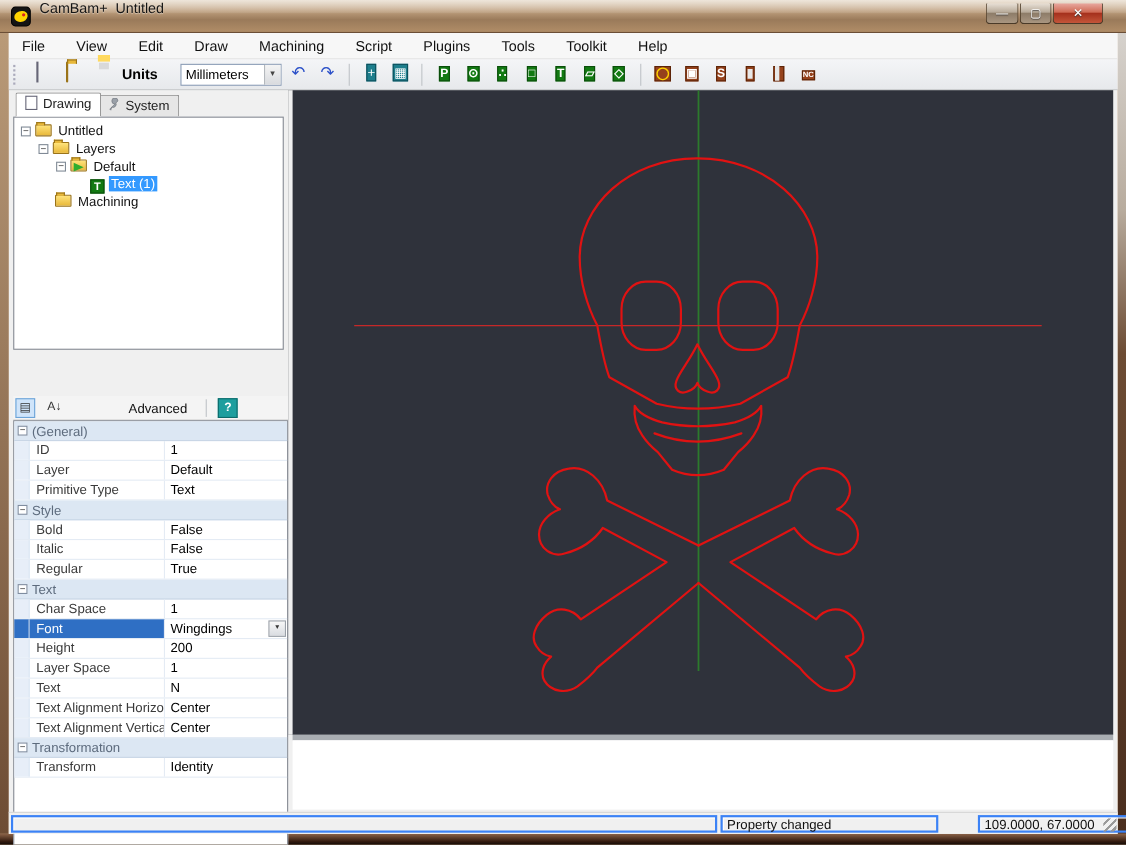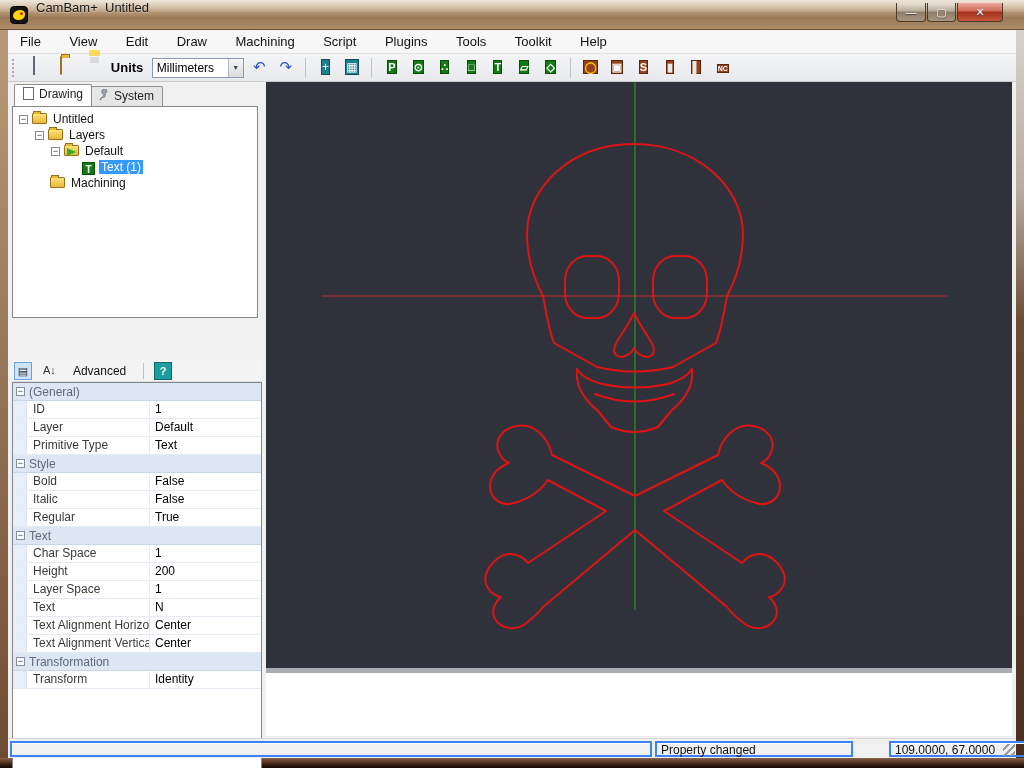--- a/index.html
+++ b/index.html
@@ -34,21 +34,21 @@
   .grip{display:inline-block;width:5px;height:18px;margin:5px 2px 0 4px;border-left:2px dotted #aab;vertical-align:top;}
   .tb{display:inline-block;width:20px;height:20px;margin:3px 1px 0 1px;text-align:center;vertical-align:top;position:relative;}
   .sep{display:inline-block;width:1px;height:20px;background:#bfc3c7;margin:4px 4px 0 4px;vertical-align:top;}
   .icon-page{width:14px;height:17px;margin:1px auto;background:#fff;border:1px solid #667;}
   .icon-folder{width:16px;height:12px;margin:4px auto;background:linear-gradient(180deg,#ffe37a,#e8b83a);border:1px solid #9a7318;border-radius:1px;position:relative;}
   .icon-folder:before{content:"";position:absolute;left:0;top:-3px;width:7px;height:3px;background:#e8b83a;border:1px solid #9a7318;border-bottom:none;}
   .icon-floppy{width:15px;height:15px;margin:2px auto;background:#28427c;position:relative;}
   .icon-floppy:before{content:"";position:absolute;left:3px;top:0;width:9px;height:6px;background:#d9d9d9;}
   .icon-floppy:after{content:"";position:absolute;left:2px;bottom:1px;width:11px;height:6px;background:#ffd95e;}
   #units-label{display:inline-block;font-size:13px;font-weight:bold;margin:0 4px 0 8px;line-height:28px;vertical-align:top;}
-  #units-combo{display:inline-block;width:92px;height:20px;margin-top:4px;background:#fff;border:1px solid #8a9cb5;font-size:12px;line-height:18px;padding-left:4px;vertical-align:top;position:relative;}
+  #units-combo{display:inline-block;width:92px;height:20px;margin-top:4px;background:#fff;border:1px solid #8a9cb5;font-size:12px;line-height:18px;padding-left:4px;vertical-align:top;position:relative;margin-left:12px;}
   #units-combo .arrow{position:absolute;right:0;top:0;width:15px;height:18px;background:linear-gradient(180deg,#f4f4f4,#d8dade);border-left:1px solid #b4b8bd;color:#444;font-size:7px;line-height:18px;text-align:center;}
   .blue-arrow{font-size:15px;color:#2b50c8;line-height:20px;}
   .tealico{width:18px;height:18px;margin:1px auto;background:#1d7e8c;border:1px solid #0d505c;color:#fff;font-size:12px;line-height:16px;}
   .greenico{width:18px;height:18px;margin:1px auto;background:#127a12;border:1px solid #0a4d0a;color:#fff;font-size:11px;line-height:16px;font-weight:bold;}
   .brownico{width:18px;height:18px;margin:1px auto;background:#96421c;border:1px solid #5c2408;color:#ffd95e;font-size:11px;line-height:16px;font-weight:bold;}
   .tab{position:absolute;top:2px;height:20px;font-size:12px;line-height:19px;padding:0 8px;border:1px solid #8f8f8f;border-bottom:none;border-radius:2px 2px 0 0;background:#e6e6e6;color:#222;}
   .tab.active{background:#fff;height:22px;top:0;z-index:2;}
   .tab .ticon{display:inline-block;width:11px;height:13px;background:#fff;border:1px solid #667;vertical-align:-2px;margin-right:5px;}
   .tab .wrench{display:inline-block;width:13px;height:13px;vertical-align:-2px;margin-right:4px;}
   #treebox{left:4px;top:22px;width:246px;height:212px;background:#fff;border:1px solid #828790;}
@@ -58,21 +58,21 @@
   .texp{display:inline-block;width:9px;height:9px;border:1px solid #808a96;background:#fff;color:#333;font-size:9px;line-height:7px;text-align:center;vertical-align:1px;margin-right:4px;}
   .tfolder{display:inline-block;width:15px;height:11px;background:linear-gradient(180deg,#ffe37a,#e8b83a);border:1px solid #9a7318;border-radius:1px;position:relative;vertical-align:-1px;margin-right:4px;}
   .tfolder:before{content:"";position:absolute;left:0;top:-3px;width:6px;height:2px;background:#e8b83a;border:1px solid #9a7318;border-bottom:none;}
   .tlayer:after{content:"";position:absolute;left:2px;top:2px;border-left:9px solid #2fae2f;border-top:4px solid transparent;border-bottom:4px solid transparent;}
   .ttext{display:inline-block;width:13px;height:13px;background:#127a12;border:1px solid #0a4d0a;color:#fff;font-size:10px;font-weight:bold;text-align:center;line-height:13px;vertical-align:-2px;margin-right:4px;}
 
   
   #props-toolbar{left:4px;top:276px;width:250px;height:22px;background:#f4f4f4;border-bottom:1px solid #ddd;}
   .pt-ico{display:inline-block;width:18px;height:18px;margin:2px 2px 0 2px;text-align:center;font-size:11px;line-height:17px;vertical-align:top;color:#333;}
   .pt-ico.pressed{background:#cfe4fa;border:1px solid #6da4d8;}
-  #adv-btn{display:inline-block;font-size:12px;line-height:22px;padding:0 8px;vertical-align:top;color:#111;}
+  #adv-btn{display:inline-block;font-size:12px;line-height:22px;padding:0 8px;vertical-align:top;color:#111;margin-left:44px;}
   .pt-help{background:#1d9e9e;color:#fff;font-weight:bold;border:1px solid #0c6a6a;}
   #propgrid{left:4px;top:298px;width:250px;height:436px;background:#fff;border:1px solid #828790;font-size:12px;}
   .pg-head{display:flex;height:18px;background:#dce7f3;color:#5d6b7d;line-height:18px;border-bottom:1px solid #c9d6e6;}
   .pg-exp{display:inline-block;width:9px;height:9px;border:1px solid #7f8da0;background:#fff;color:#333;font-size:9px;line-height:7px;text-align:center;margin:4px 4px 0 3px;}
   .pg-row{display:flex;height:18px;line-height:17px;border-bottom:1px solid #e4ebf4;}
   .pg-margin{width:14px;background:#e7eef8;border-right:1px solid #dbe5f2;}
   .pg-label{width:123px;padding-left:6px;color:#3a3a3a;border-right:1px solid #e4ebf4;overflow:hidden;white-space:nowrap;}
   .pg-value{flex:1;padding-left:5px;color:#000;position:relative;overflow:hidden;white-space:nowrap;}
   .pg-row.sel .pg-margin{background:#2f6fc4;}
   .pg-row.sel .pg-label{background:#2f6fc4;color:#fff;}
@@ -237,20 +237,25 @@
 
         <div class="pg-head">
             <span class="pg-exp">−</span>
             <span>Text</span>
           </div>
         <div class="pg-row">
             <div class="pg-margin"></div>
             <div class="pg-label">Char Space</div>
             <div class="pg-value">1</div>
           </div>
+        <div class="pg-row sel">
+            <div class="pg-margin"></div>
+            <div class="pg-label">Font</div>
+            <div class="pg-value"><span>Wingdings</span><button class="dd">▼</button></div>
+          </div>
         <div class="pg-row">
             <div class="pg-margin"></div>
             <div class="pg-label">Height</div>
             <div class="pg-value">200</div>
           </div>
         <div class="pg-row">
             <div class="pg-margin"></div>
             <div class="pg-label">Layer Space</div>
             <div class="pg-value">1</div>
           </div>

